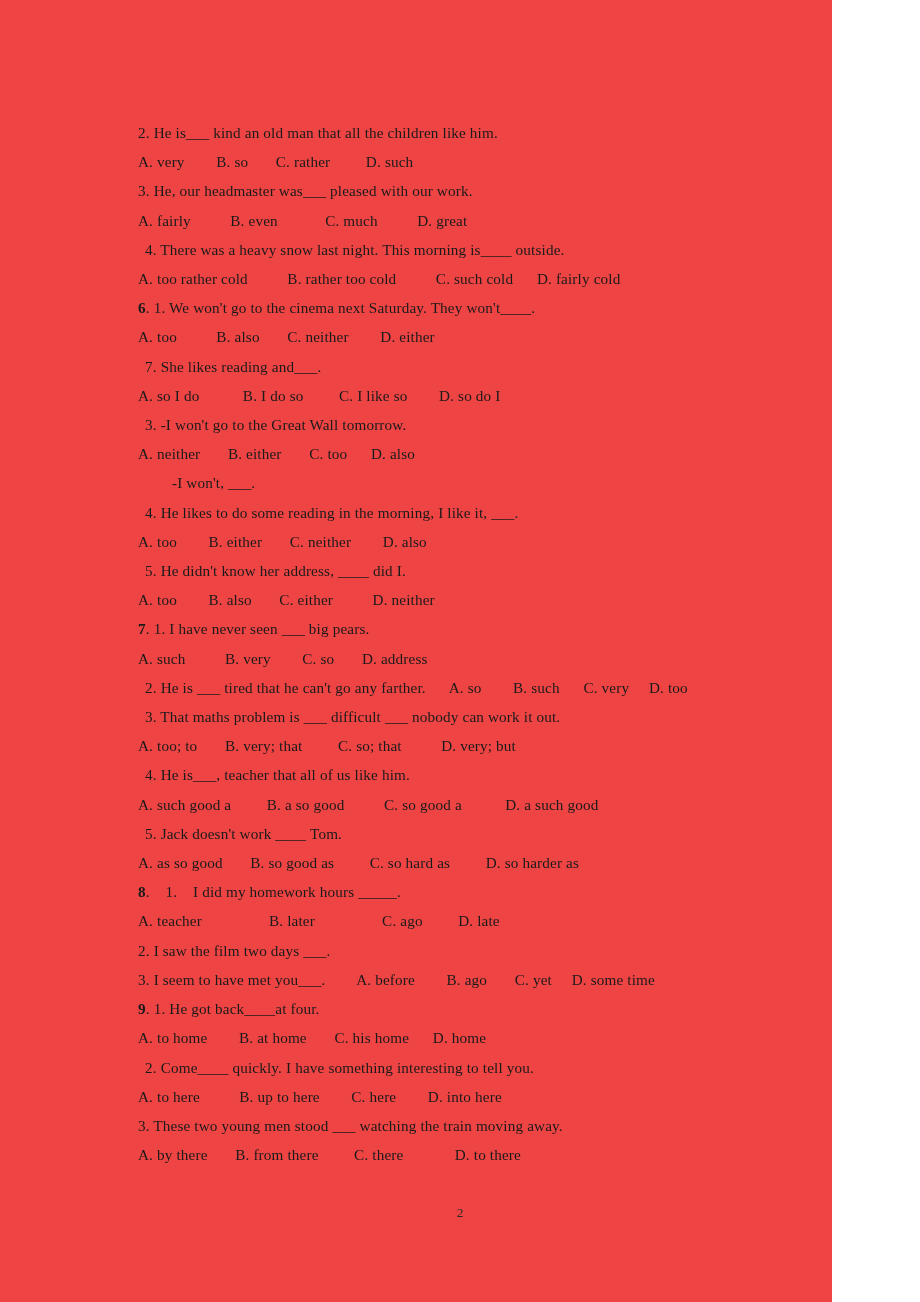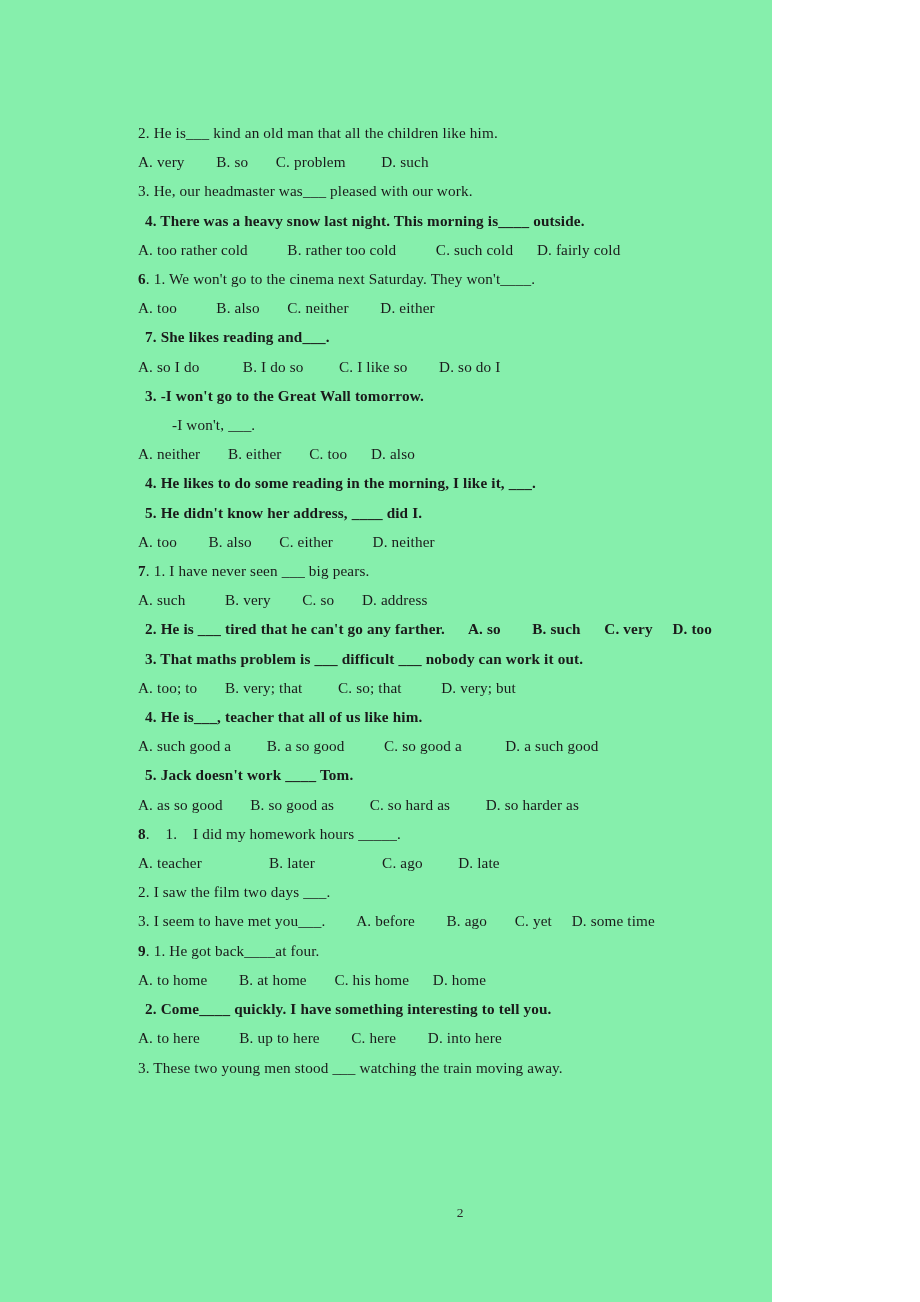--- a/index.html
+++ b/index.html
@@ -12,39 +12,39 @@
     height: 1302px;
     font-family: "Liberation Serif", "DejaVu Serif", serif;
     color: #1a1a1a;
     position: relative;
     overflow: hidden;
   }
   #page {
     position: absolute;
     left: 0;
     top: 0;
-    width: 772px;
+    width: 832px;
     height: 1302px;
-    background: #86efac;
+    background: #ef4444;
   }
   #content {
     position: absolute;
     left: 138px;
     top: 118px;
     width: 730px;
   }
   .line {
     font-size: 15.2px;
     line-height: 29.2px;
     white-space: pre;
     letter-spacing: 0.01em;
   }
   
   .ind0 { padding-left: 0; }
-  .ind1 { padding-left: 7px; font-weight: bold; }
+  .ind1 { padding-left: 7px; }
   .ind2 { padding-left: 34px; }
 
   .secnum {
     font-weight: bold;
   }
   #page-number {
     position: absolute;
     left: 0;
     top: 1205px;
     width: 920px;
@@ -53,47 +53,50 @@
     font-family: "Liberation Serif", "DejaVu Serif", serif;
     color: #2a2a2a;
   }
 </style>
 </head>
 <body>
 
 <div id="page">
   <div id="content">
       <div class="line ind0"><span>2. He is___ kind an old man that all the children like him.</span></div>
-      <div class="line ind0"><span>A. very        B. so       C. problem         D. such</span></div>
+      <div class="line ind0"><span>A. very        B. so       C. rather         D. such</span></div>
       <div class="line ind0"><span>3. He, our headmaster was___ pleased with our work.</span></div>
+      <div class="line ind0"><span>A. fairly          B. even            C. much          D. great</span></div>
       <div class="line ind1"><span>4. There was a heavy snow last night. This morning is____ outside.</span></div>
       <div class="line ind0"><span>A. too rather cold          B. rather too cold          C. such cold      D. fairly cold</span></div>
       <div class="line ind0"><span class="secnum">6</span><span>. 1. We won't go to the cinema next Saturday. They won't____.</span></div>
       <div class="line ind0"><span>A. too          B. also       C. neither        D. either</span></div>
       <div class="line ind1"><span>7. She likes reading and___.</span></div>
       <div class="line ind0"><span>A. so I do           B. I do so         C. I like so        D. so do I</span></div>
       <div class="line ind1"><span>3. -I won't go to the Great Wall tomorrow.</span></div>
+      <div class="line ind0"><span>A. neither       B. either       C. too      D. also</span></div>
       <div class="line ind2"><span>-I won't, ___.</span></div>
-      <div class="line ind0"><span>A. neither       B. either       C. too      D. also</span></div>
       <div class="line ind1"><span>4. He likes to do some reading in the morning, I like it, ___.</span></div>
+      <div class="line ind0"><span>A. too        B. either       C. neither        D. also</span></div>
       <div class="line ind1"><span>5. He didn't know her address, ____ did I.</span></div>
       <div class="line ind0"><span>A. too        B. also       C. either          D. neither</span></div>
       <div class="line ind0"><span class="secnum">7</span><span>. 1. I have never seen ___ big pears.</span></div>
       <div class="line ind0"><span>A. such          B. very        C. so       D. address</span></div>
       <div class="line ind1"><span>2. He is ___ tired that he can't go any farther.      A. so        B. such      C. very     D. too</span></div>
       <div class="line ind1"><span>3. That maths problem is ___ difficult ___ nobody can work it out.</span></div>
       <div class="line ind0"><span>A. too; to       B. very; that         C. so; that          D. very; but</span></div>
       <div class="line ind1"><span>4. He is___, teacher that all of us like him.</span></div>
       <div class="line ind0"><span>A. such good a         B. a so good          C. so good a           D. a such good</span></div>
       <div class="line ind1"><span>5. Jack doesn't work ____ Tom.</span></div>
       <div class="line ind0"><span>A. as so good       B. so good as         C. so hard as         D. so harder as</span></div>
       <div class="line ind0"><span class="secnum">8</span><span>.    1.    I did my homework hours _____.</span></div>
       <div class="line ind0"><span>A. teacher                 B. later                 C. ago         D. late</span></div>
       <div class="line ind0"><span>2. I saw the film two days ___.</span></div>
       <div class="line ind0"><span>3. I seem to have met you___.        A. before        B. ago       C. yet     D. some time</span></div>
       <div class="line ind0"><span class="secnum">9</span><span>. 1. He got back____at four.</span></div>
       <div class="line ind0"><span>A. to home        B. at home       C. his home      D. home</span></div>
       <div class="line ind1"><span>2. Come____ quickly. I have something interesting to tell you.</span></div>
       <div class="line ind0"><span>A. to here          B. up to here        C. here        D. into here</span></div>
       <div class="line ind0"><span>3. These two young men stood ___ watching the train moving away.</span></div>
+      <div class="line ind0"><span>A. by there       B. from there         C. there             D. to there</span></div>
     </div>
   <div id="page-number">2</div>
 </div>
 
 </body></html>

